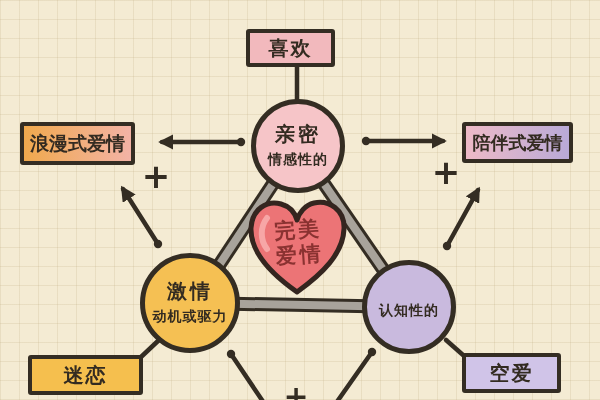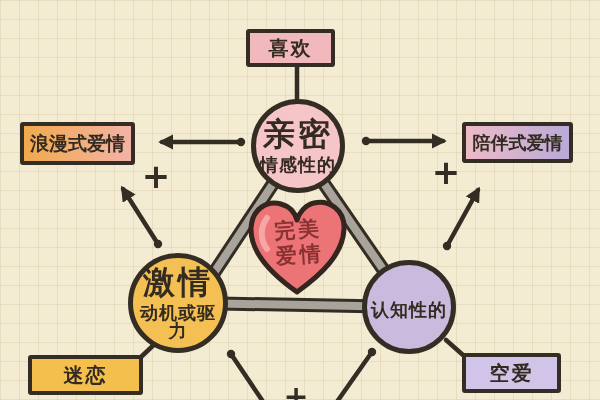--- a/index.html
+++ b/index.html
@@ -17,31 +17,31 @@
     border:4px solid #342d23;border-radius:3px;
     display:flex;align-items:center;justify-content:center;
     font-weight:bold;color:#332b21;letter-spacing:2px;
   }
   .circle{
     position:absolute;box-sizing:border-box;
     border:5px solid #342d23;border-radius:50%;
     display:flex;flex-direction:column;align-items:center;justify-content:center;
     font-weight:bold;color:#332b21;text-align:center;
   }
-  .circle .main{font-size:32px;letter-spacing:3px;line-height:1;}
-  .circle .sub{font-size:18px;letter-spacing:1px;margin-top:6px;line-height:1;}
+  .circle .main{font-size:20px;letter-spacing:3px;line-height:1;font-family:Liberation Mono, monospace;}
+  .circle .sub{font-size:14px;letter-spacing:1px;margin-top:6px;line-height:1;}
   .box-like{left:246px;top:29px;width:89px;height:38px;font-size:20px;background:#f2b9bd;}
   .box-romantic{left:20px;top:122px;width:115px;height:43px;font-size:19px;letter-spacing:0;
     background:linear-gradient(90deg,#f0a94d,#f3b3a6);}
   .box-companionate{left:462px;top:122px;width:111px;height:41px;font-size:18px;letter-spacing:0;
     background:linear-gradient(90deg,#eebac7,#b9aad8);}
   .box-infatuation{left:28px;top:355px;width:115px;height:40px;font-size:20px;background:#f5bf4e;}
   .box-empty{left:462px;top:353px;width:99px;height:40px;font-size:20px;background:#d0c4e8;}
   .circle-intimacy{left:251px;top:99px;width:94px;height:94px;background:#f6c5c8;}
-  .circle-passion{left:128px;top:253px;width:100px;height:100px;background:#f5c053;}
+  .circle-passion{left:140px;top:253px;width:100px;height:100px;background:#f5c053;}
   .circle-commitment{left:362px;top:260px;width:94px;height:94px;background:#c9bade;}
   .heart-text{
     position:absolute;left:299px;top:243px;transform:translate(-50%,-50%) rotate(-4deg);
     text-align:center;font-weight:bold;font-size:21px;line-height:1.2;
     color:#8a3231;letter-spacing:3px;white-space:nowrap;
   }
   .plus{
     position:absolute;transform:translate(-50%,-50%);
     font-size:34px;font-weight:600;color:#342d23;line-height:1;
   }

